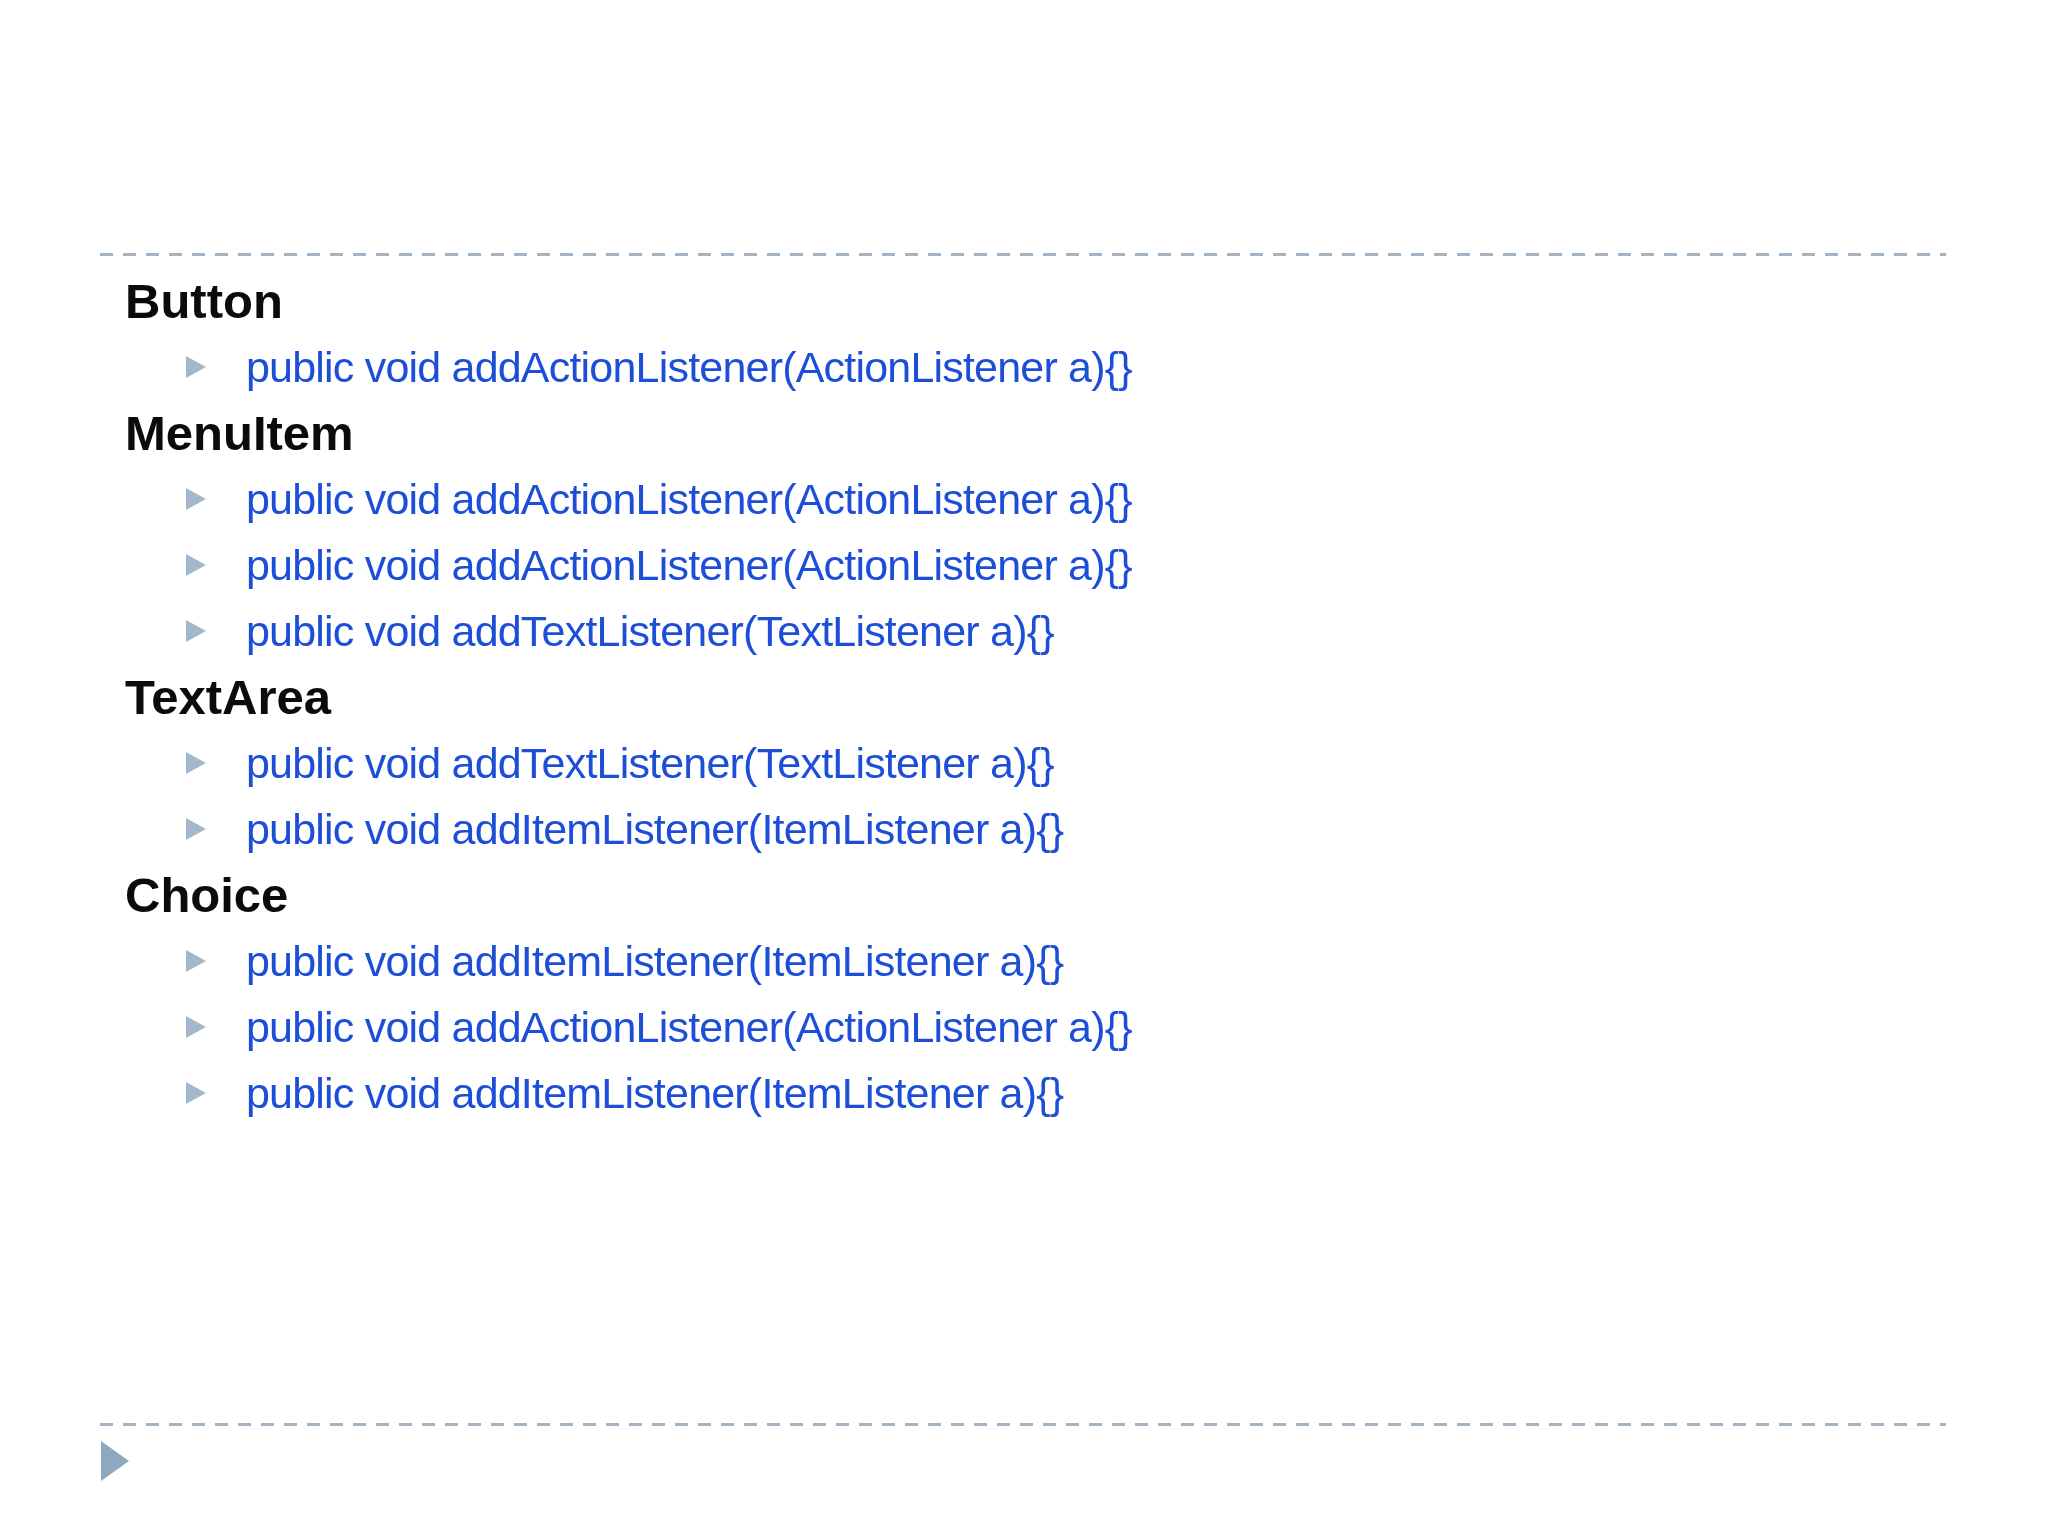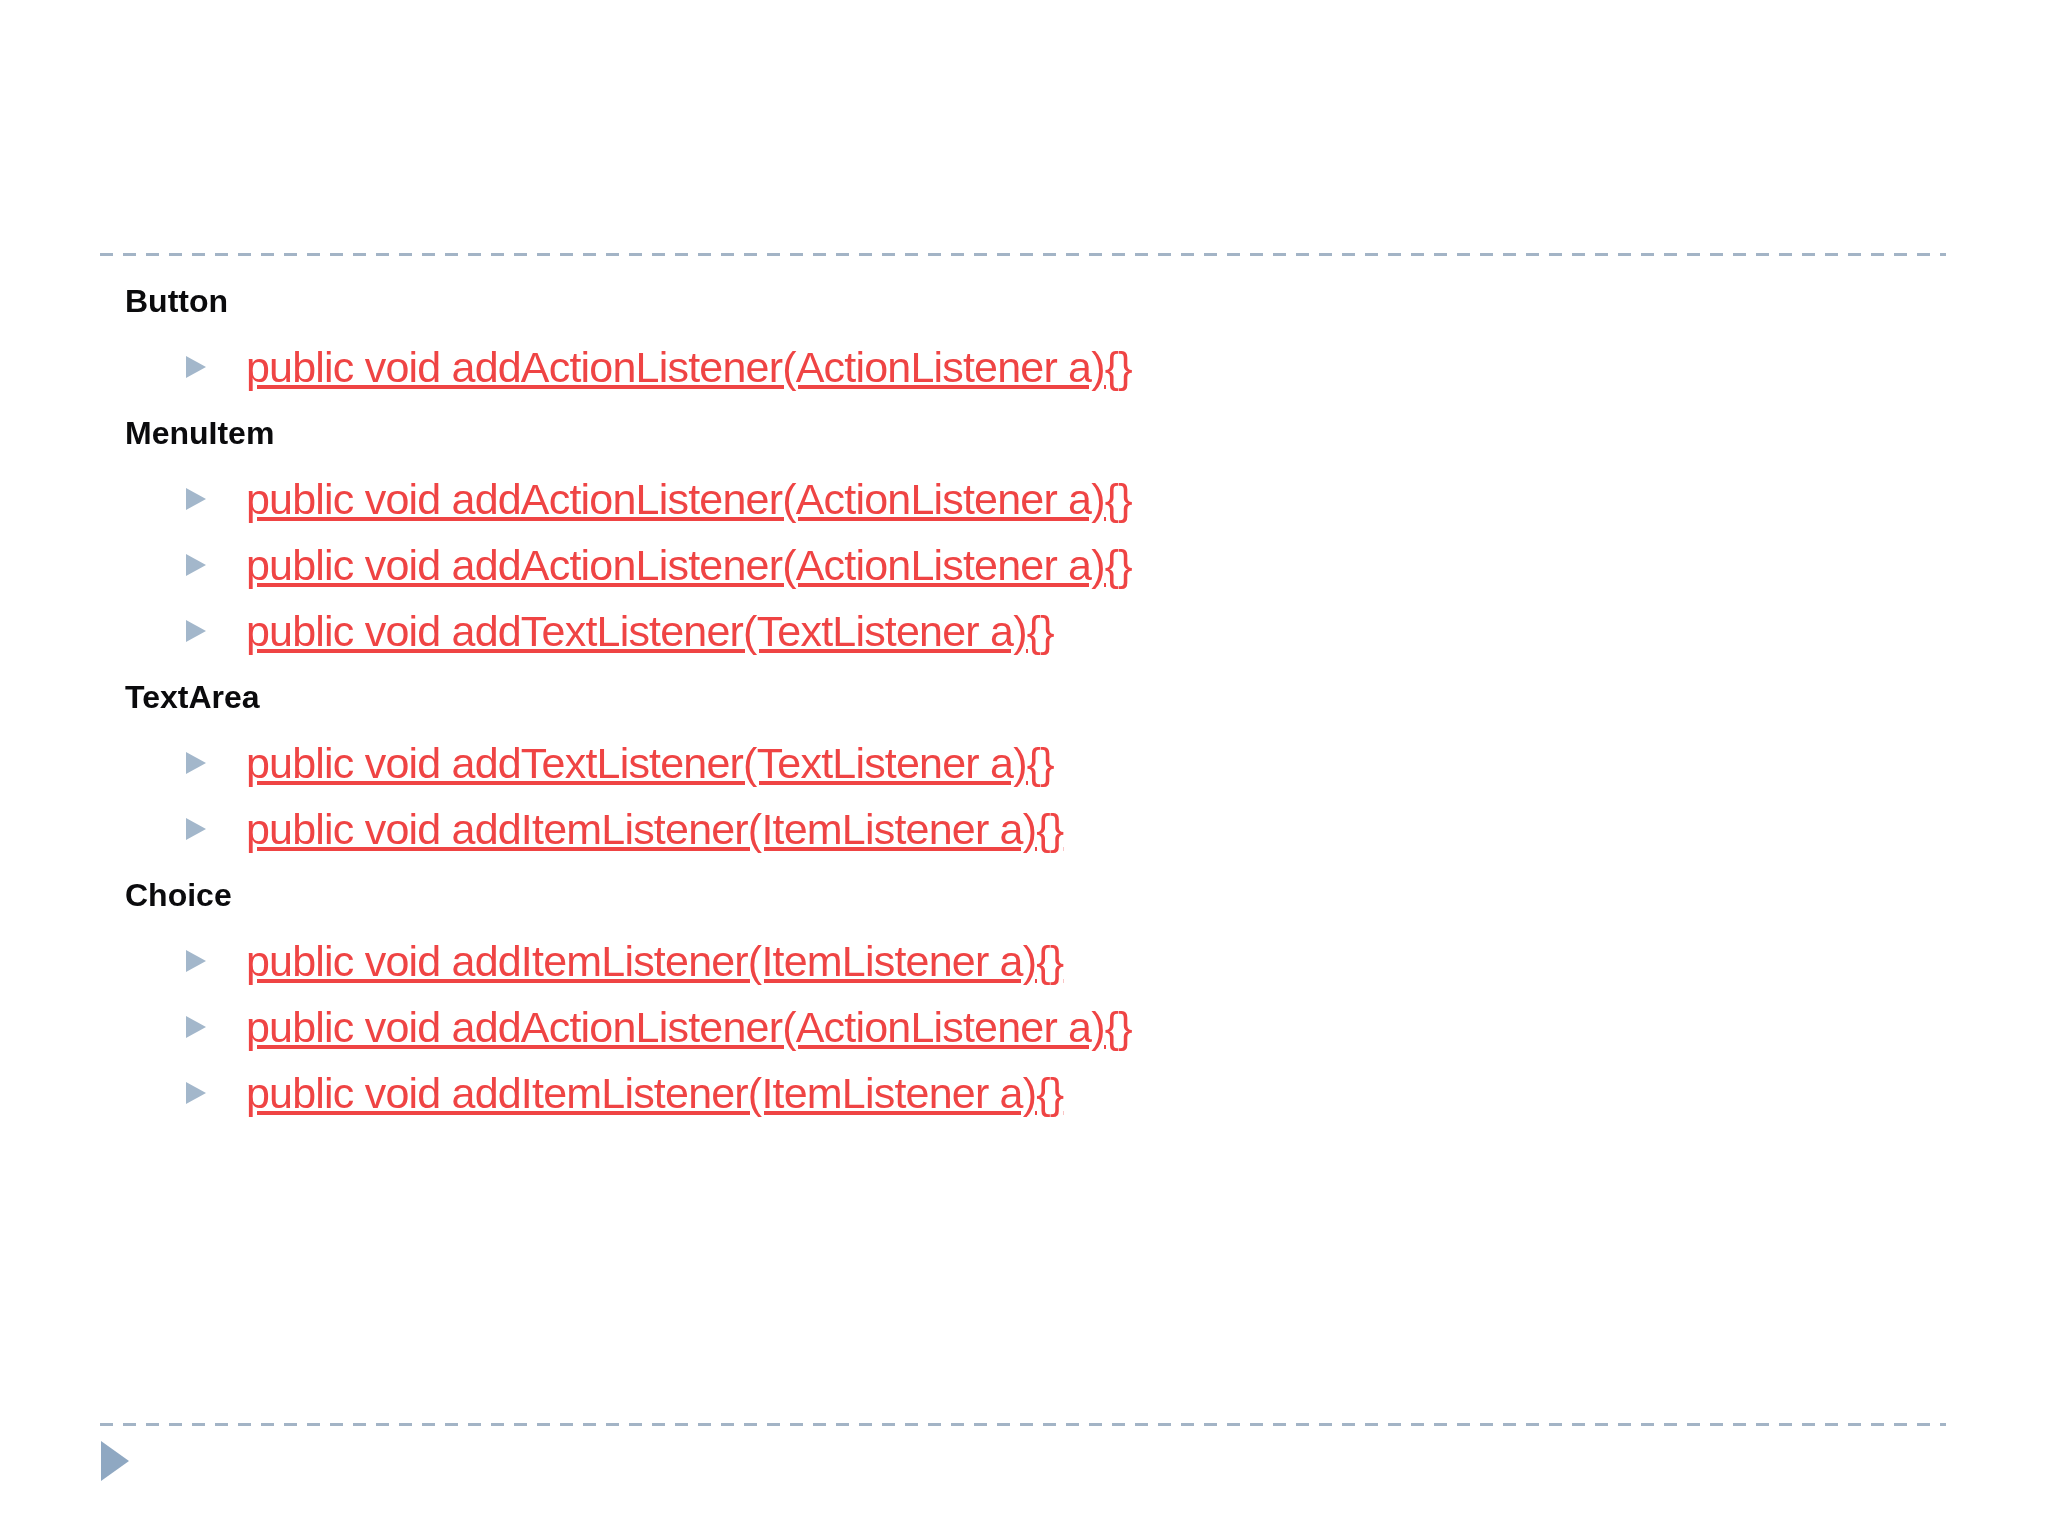--- a/index.html
+++ b/index.html
@@ -31,21 +31,21 @@
   .divider.bottom { top: 1423px; }
 
   .content {
     position: absolute;
     left: 125px;
     top: 268px;
     width: 1800px;
   }
   .sec-title {
     margin: 0;
-    font-size: 32px;
+    font-size: 49px;
     font-weight: bold;
     color: #0b0b0d;
     line-height: 66px;
     letter-spacing: 0px;
   }
   .bullet {
     display: flex;
     align-items: center;
     height: 66px;
   }
@@ -54,24 +54,23 @@
     width: 0;
     height: 0;
     border-top: 11px solid transparent;
     border-bottom: 11px solid transparent;
     border-left: 20px solid #a3b7cb;
     margin-left: 61px;
     margin-right: 40px;
   }
   .btext {
     font-size: 43px;
-    color: #ef4444;
+    color: #1d4ed8;
     letter-spacing: -0.8px;
     white-space: nowrap;
-    text-decoration: underline;
   }
   .footer-tri {
     position: absolute;
     left: 101px;
     top: 1441px;
     width: 0;
     height: 0;
     border-top: 20px solid transparent;
     border-bottom: 20px solid transparent;
     border-left: 28px solid #8fa8c2;

